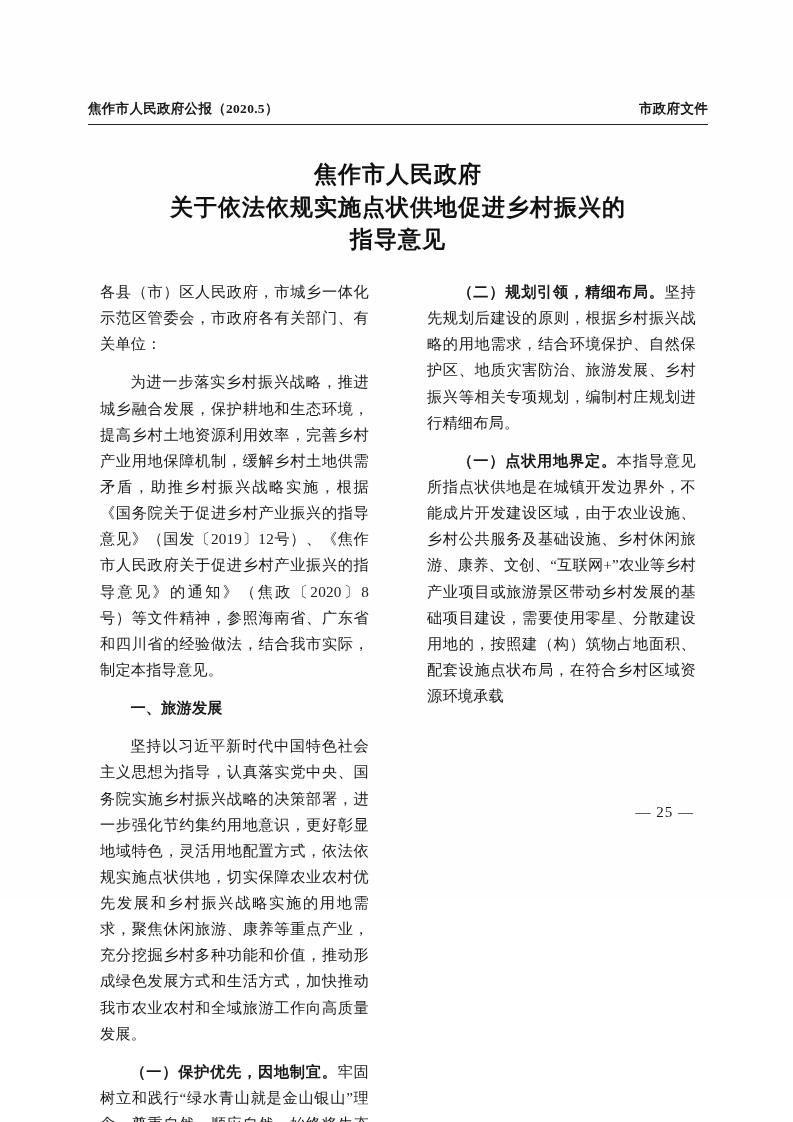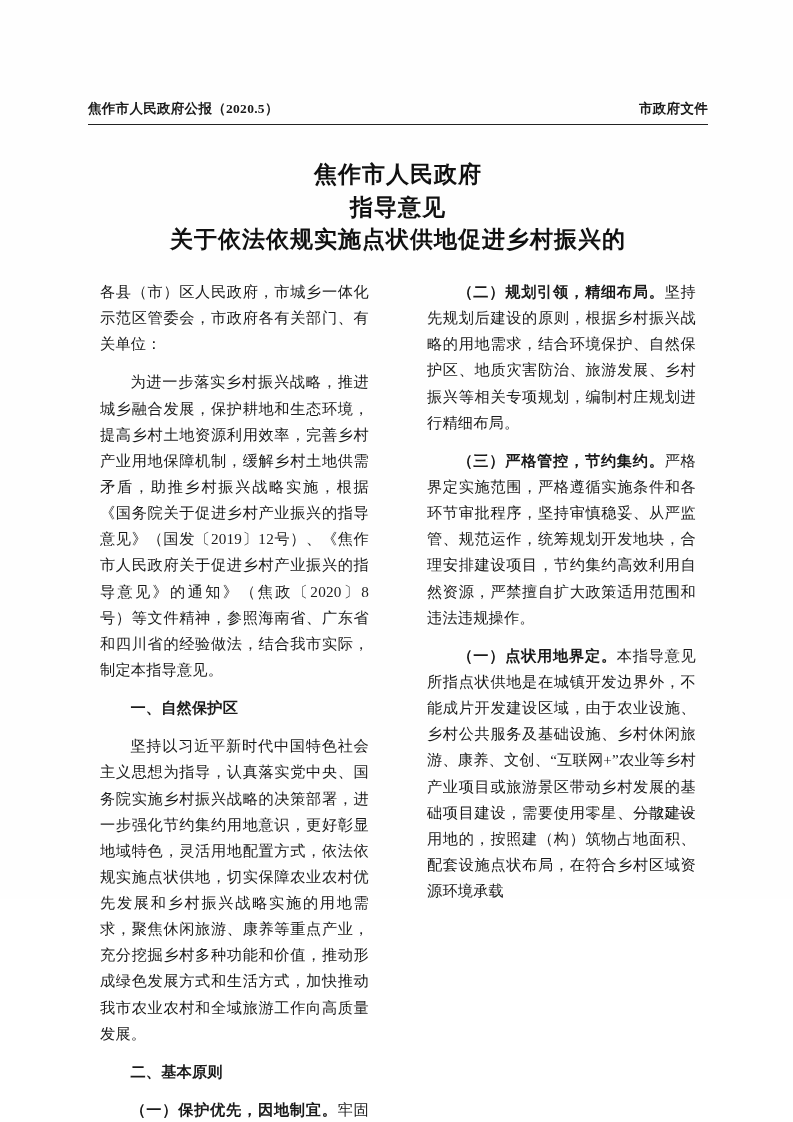--- a/index.html
+++ b/index.html
@@ -109,37 +109,35 @@
   <div class="content">
 
     <div class="runhead">
       <div class="left">焦作市人民政府公报（2020.5）</div>
       <div class="right">市政府文件</div>
     </div>
     <div class="rule"></div>
 
     <div class="title-block">
       <div class="title-line">焦作市人民政府</div>
+      <div class="title-line">关于依法依规实施点状供地促进乡村振兴的</div>
       <div class="title-line">指导意见</div>
-      <div class="title-line">关于依法依规实施点状供地促进乡村振兴的</div>
     </div>
 
 
     <div class="cols">
       <div class="col">
         <p class="noindent">各县（市）区人民政府，市城乡一体化示范区管委会，市政府各有关部门、有关单位：</p>
         <p>为进一步落实乡村振兴战略，推进城乡融合发展，保护耕地和生态环境，提高乡村土地资源利用效率，完善乡村产业用地保障机制，缓解乡村土地供需矛盾，助推乡村振兴战略实施，根据《国务院关于促进乡村产业振兴的指导意见》（国发〔2019〕12号）、《焦作市人民政府关于促进乡村产业振兴的指导意见》的通知》（焦政〔2020〕8号）等文件精神，参照海南省、广东省和四川省的经验做法，结合我市实际，制定本指导意见。</p>
-        <p class="head">一、自然保护区</p>
+        <p class="head">一、旅游发展</p>
         <p>坚持以习近平新时代中国特色社会主义思想为指导，认真落实党中央、国务院实施乡村振兴战略的决策部署，进一步强化节约集约用地意识，更好彰显地域特色，灵活用地配置方式，依法依规实施点状供地，切实保障农业农村优先发展和乡村振兴战略实施的用地需求，聚焦休闲旅游、康养等重点产业，充分挖掘乡村多种功能和价值，推动形成绿色发展方式和生活方式，加快推动我市农业农村和全域旅游工作向高质量发展。</p>
-        <p class="head">二、基本原则</p>
         <p><span class="bold-run">（一）保护优先，因地制宜。</span><span>牢固树立和践行“绿水青山就是金山银山”理念，尊重自然、顺应自然，始终将生态环境保护放在优先位置，严守耕地和生态保护红线，按照宜建则建、宜农则农、宜林则林的原则，在切实保护</span></p>
       </div>
       <div class="col">
         <p><span class="bold-run">（二）规划引领，精细布局。</span><span>坚持先规划后建设的原则，根据乡村振兴战略的用地需求，结合环境保护、自然保护区、地质灾害防治、旅游发展、乡村振兴等相关专项规划，编制村庄规划进行精细布局。</span></p>
-        <p><span class="bold-run">（三）严格管控，节约集约。</span><span>严格界定实施范围，严格遵循实施条件和各环节审批程序，坚持审慎稳妥、从严监管、规范运作，统筹规划开发地块，合理安排建设项目，节约集约高效利用自然资源，严禁擅自扩大政策适用范围和违法违规操作。</span></p>
         <p><span class="bold-run">（一）点状用地界定。</span><span>本指导意见所指点状供地是在城镇开发边界外，不能成片开发建设区域，由于农业设施、乡村公共服务及基础设施、乡村休闲旅游、康养、文创、“互联网+”农业等乡村产业项目或旅游景区带动乡村发展的基础项目建设，需要使用零星、分散建设用地的，按照建（构）筑物占地面积、配套设施点状布局，在符合乡村区域资源环境承载</span></p>
       </div>
     </div>
 
   </div>
 
   <div class="pagenum">— 25 —</div>
 </div>
 
 </body></html>

